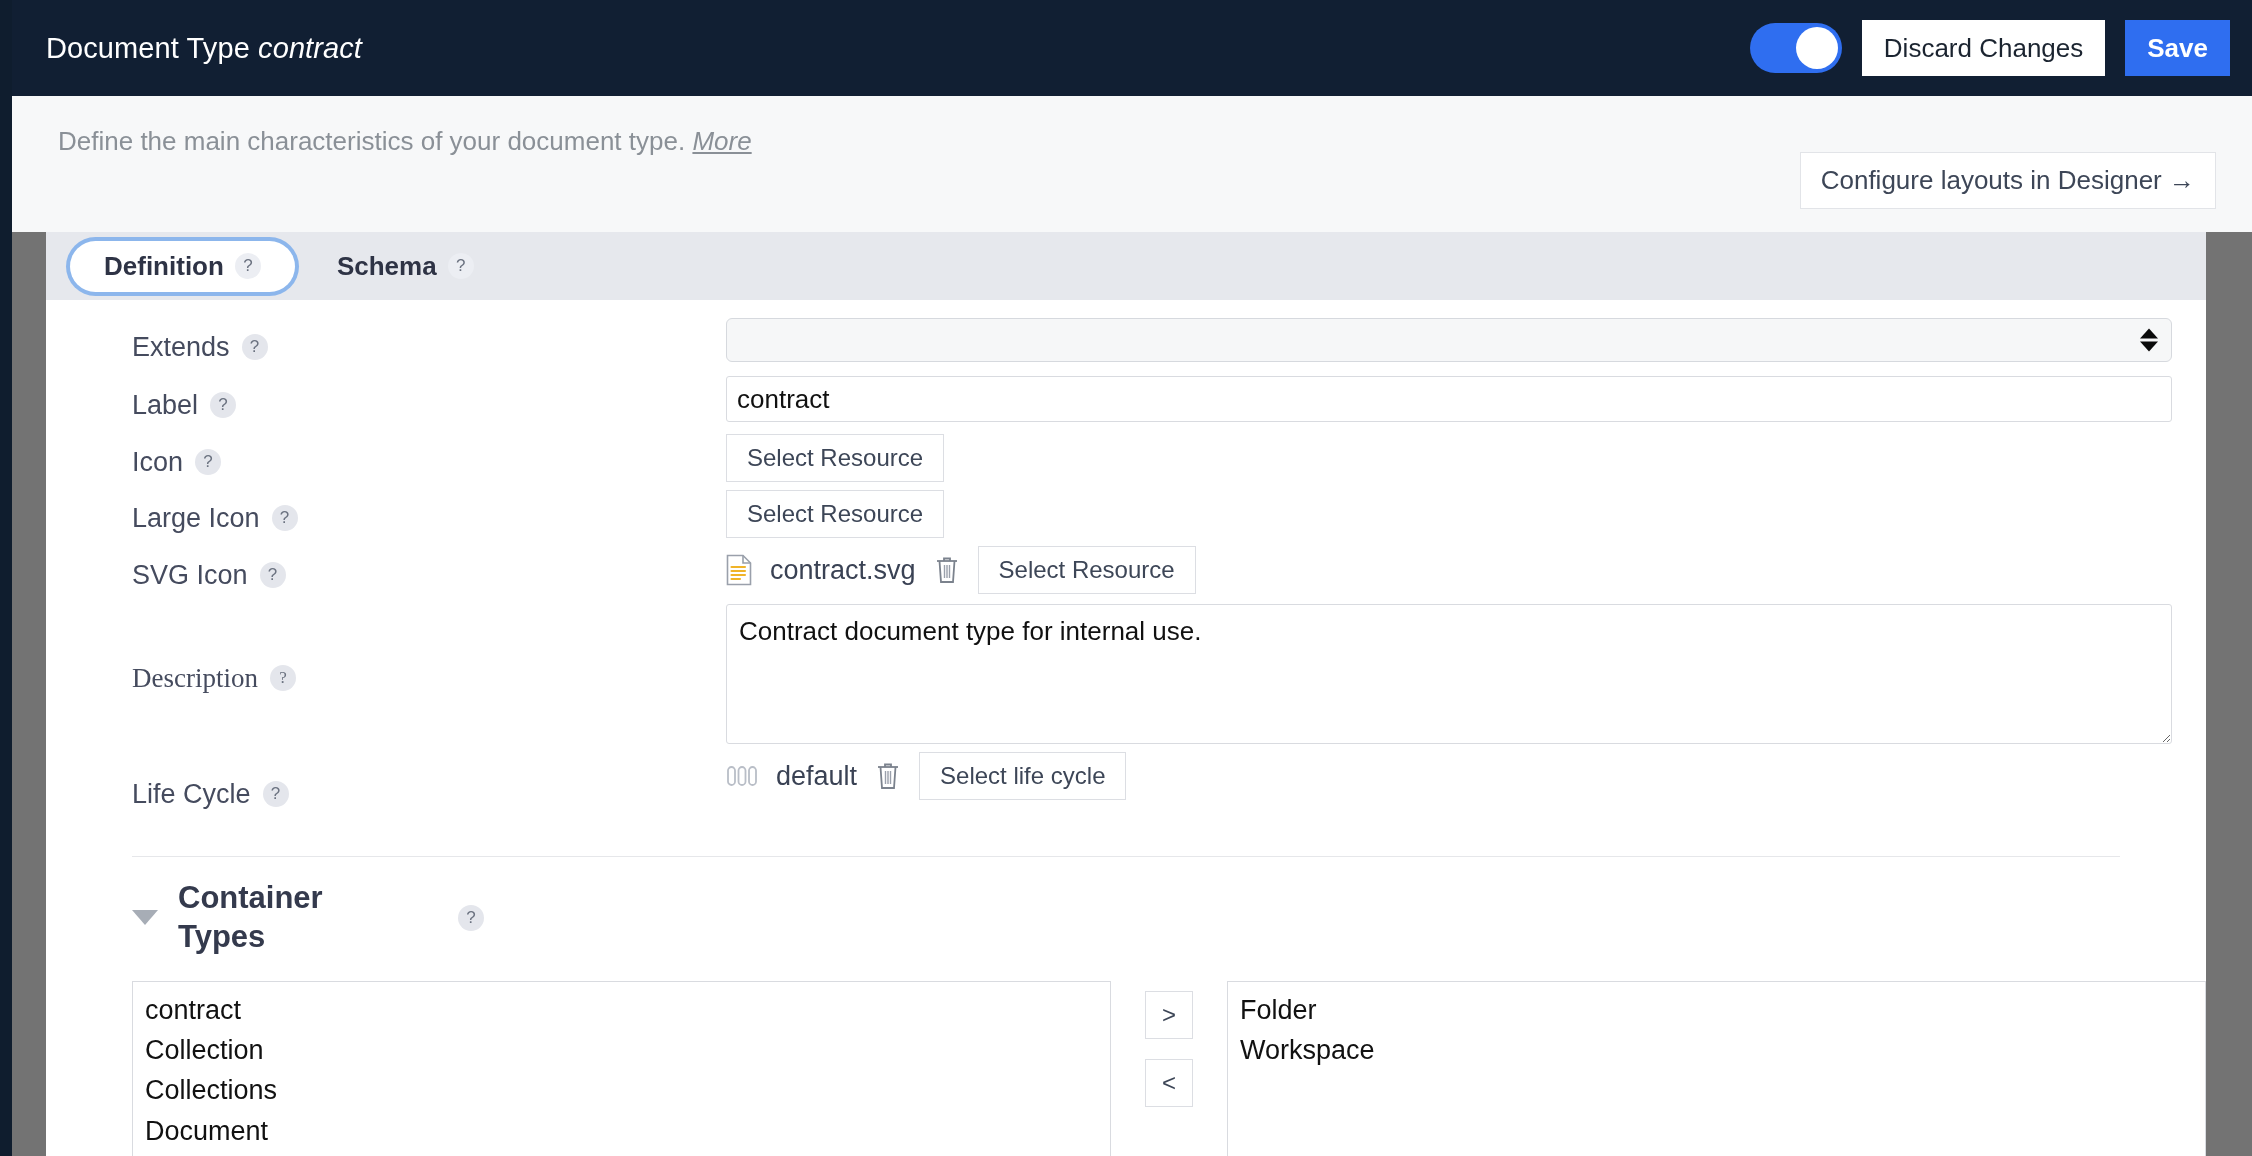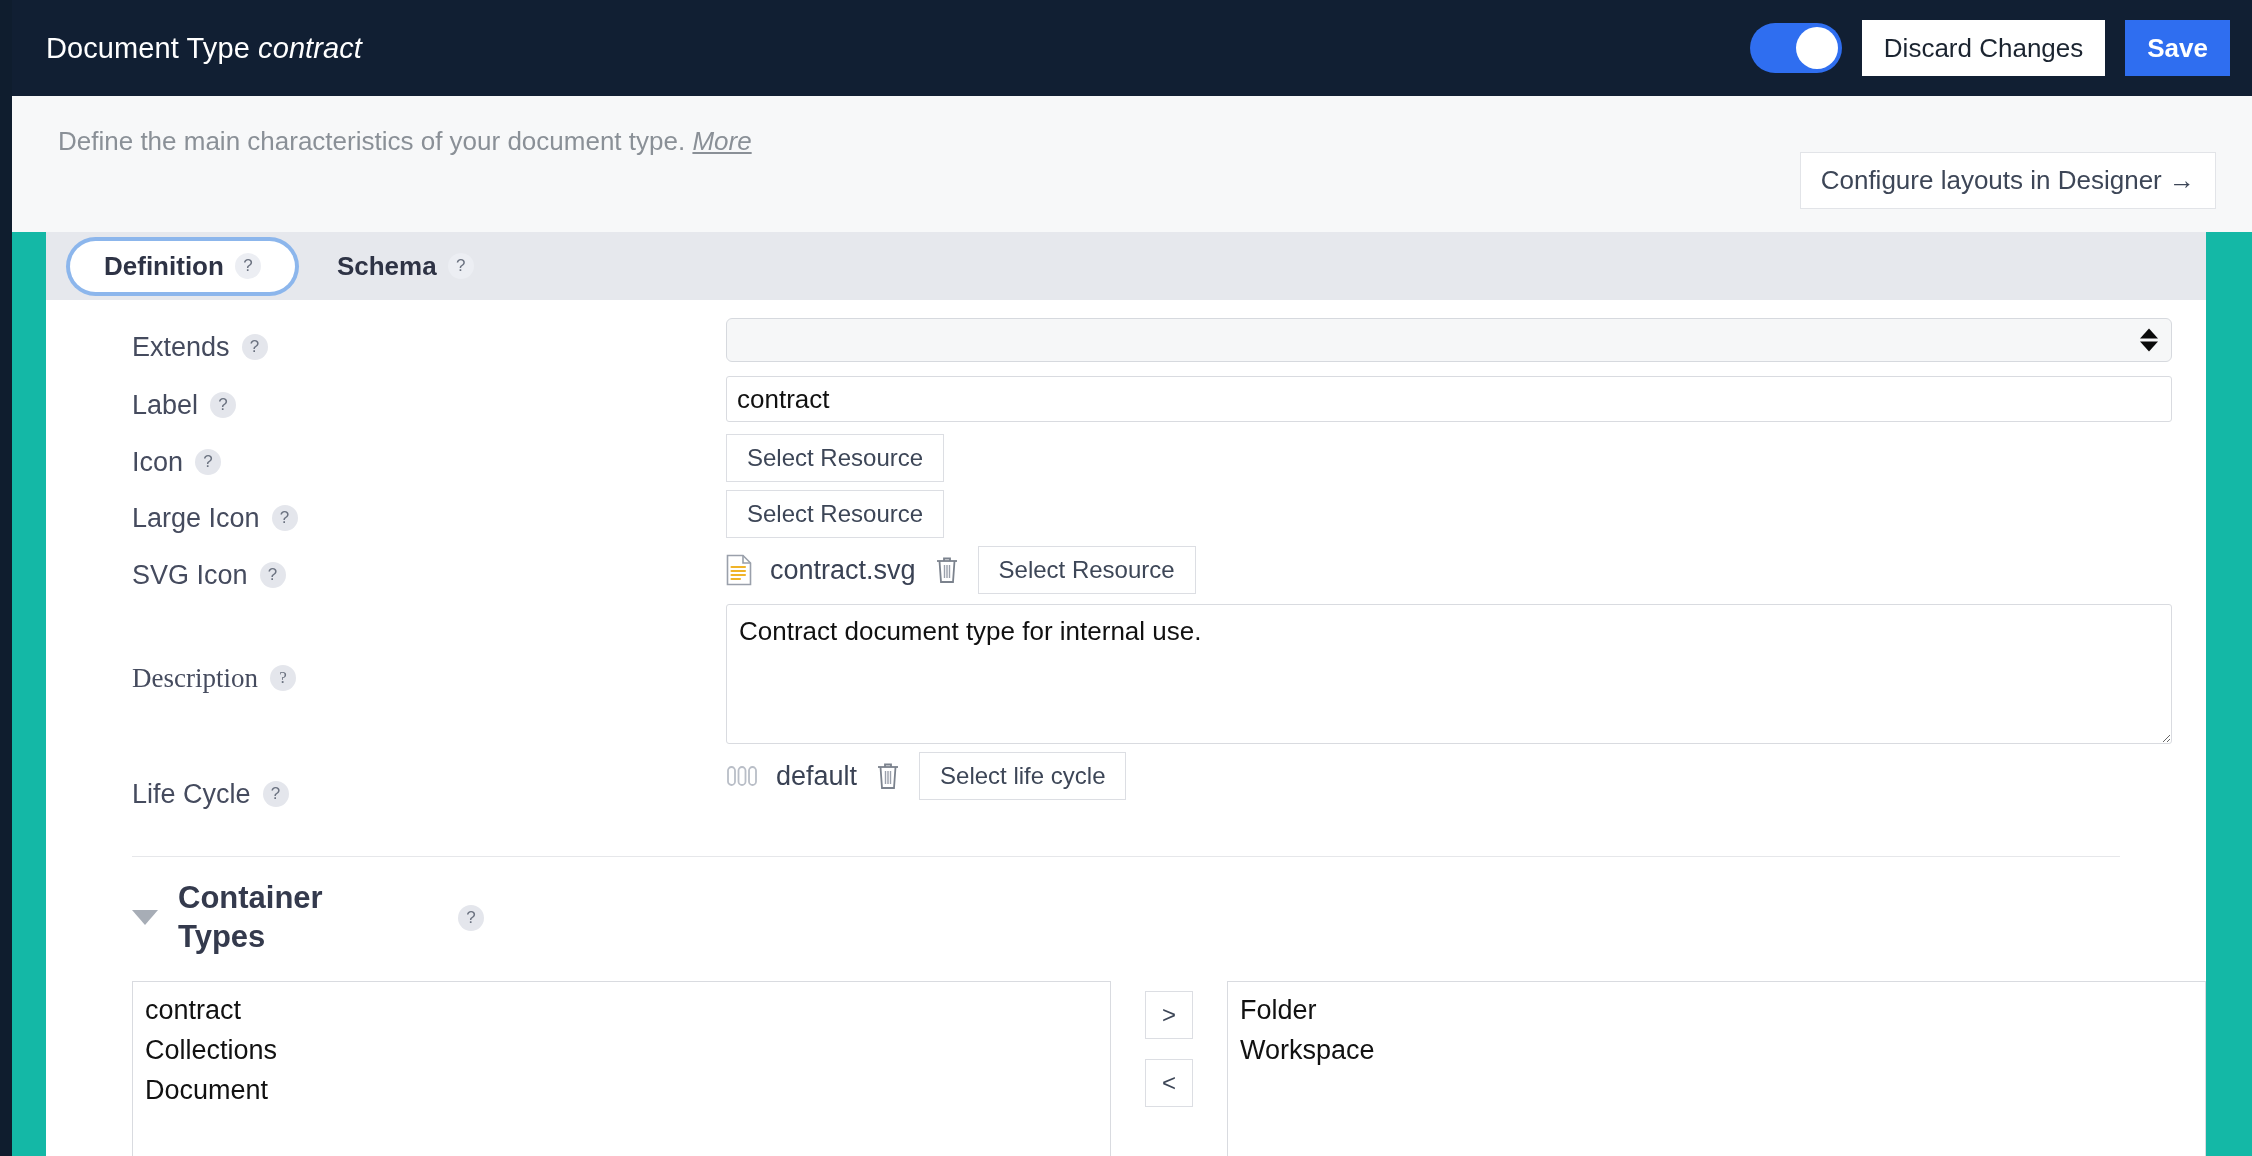--- a/index.html
+++ b/index.html
@@ -8,21 +8,21 @@
     width: 2252px; height: 1156px;
     overflow: hidden;
     background: #ffffff;
     font-family: "Liberation Sans", sans-serif;
   }
 
   
   #page {
     position: relative;
     width: 2252px; height: 1156px;
-    background: #14b8a6;
+    background: #737373;
   }
   .left-rail {
     position: absolute;
     left: 0; top: 0;
     width: 12px; height: 1156px;
     background: #0f1d2e;
   }
 
   
   .topbar {
@@ -534,20 +534,21 @@
         <div class="ct-title">
           <div>Container</div>
           <div>Types</div>
         </div>
         <span class="help">?</span>
       </div>
 
       <div class="dual">
         <div class="listbox">
           <div class="opt">contract</div>
+          <div class="opt">Collection</div>
           <div class="opt">Collections</div>
           <div class="opt">Document</div>
         </div>
         <div class="transfer">
           <button class="tbtn">&gt;</button>
           <button class="tbtn">&lt;</button>
         </div>
         <div class="listbox">
           <div class="opt">Folder</div>
           <div class="opt">Workspace</div>

